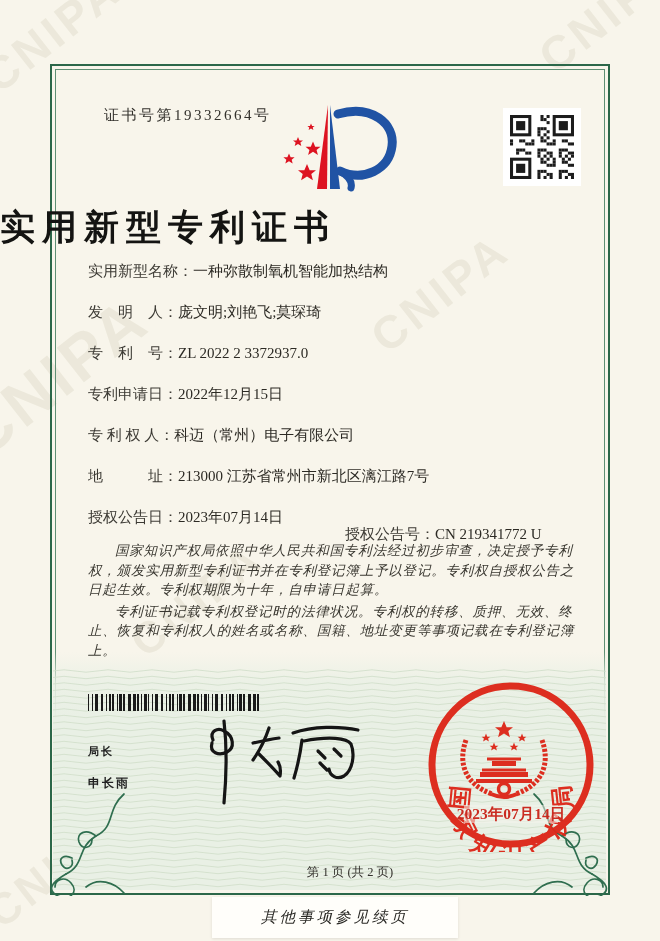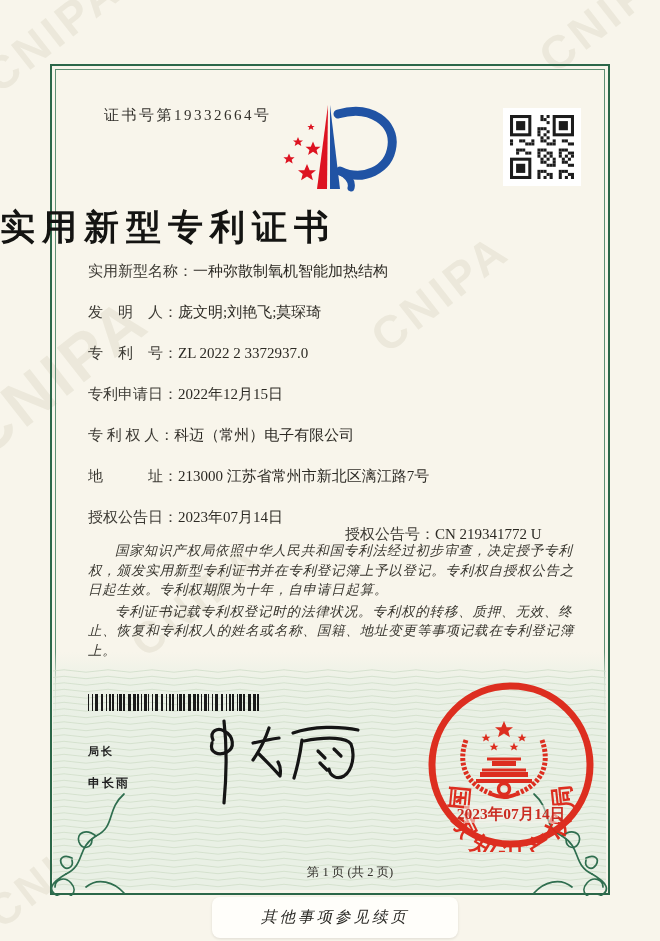--- a/index.html
+++ b/index.html
@@ -45,21 +45,21 @@
   
   .seal{position:absolute;left:424px;top:678px;opacity:0.96;}
   
   .flourish{position:absolute;}
   .flourish path{stroke:#2f6e4f;stroke-width:1.7;fill:none;stroke-linecap:round;}
   .flourish.right{transform:scaleX(-1);}
   
   .pageinfo{position:absolute;left:0;top:864px;width:100%;text-align:center;font-size:12.5px;color:#33312c;margin-left:20px;}
   .tab{position:absolute;left:212px;top:897px;width:246px;height:41px;background:#fffefa;
        box-shadow:0 1px 3px rgba(0,0,0,0.10);display:flex;align-items:center;justify-content:center;
-       font-size:15.5px;letter-spacing:3px;color:#2b2a26;font-style:italic;border-radius:8px;}
+       font-size:15.5px;letter-spacing:3px;color:#2b2a26;font-style:italic;}
 </style>
 </head>
 <body>
 
 <div class="page">
 
   <div class="wm" style="left:-28px;top:6px;font-size:46px;">CNIPA</div>
   <div class="wm" style="left:528px;top:-14px;font-size:46px;">CNIPA</div>
   <div class="wm" style="left:-52px;top:340px;font-size:64px;">CNIPA</div>
   <div class="wm" style="left:360px;top:266px;font-size:46px;">CNIPA</div>

